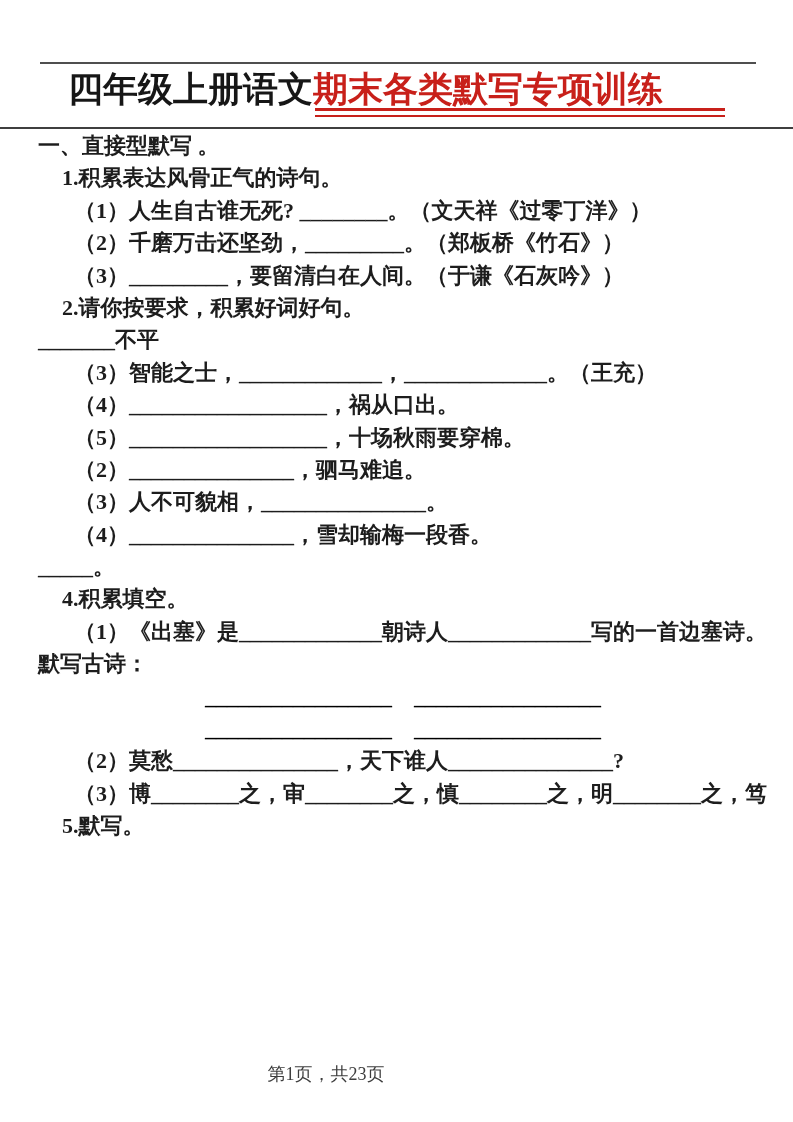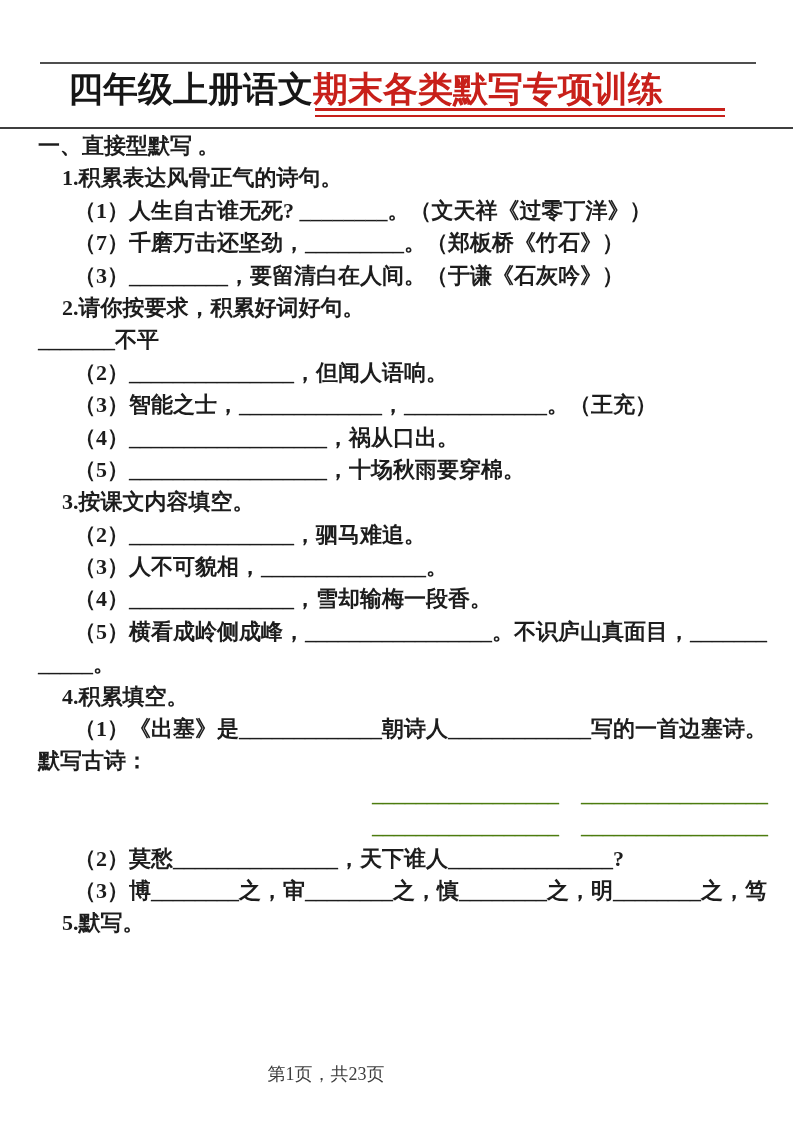--- a/index.html
+++ b/index.html
@@ -86,21 +86,21 @@
     line-height: 32.4px;
     font-size: 22px;
     font-weight: bold;
     white-space: pre;
     color: #1d1d1d;
   }
   .l-heading { margin-left: 0; }
   .l-sub     { margin-left: 24px; }
   .l-item    { margin-left: 36px; }
   .l-cont    { margin-left: 0; }
-  .l-center  { margin-left: 0; text-align: right; color: #4d7c0f; }
+  .l-center  { margin-left: 0; text-align: center; color: #000000; }
 
   
   .footer {
     position: absolute;
     left: 0;
     top: 1062px;
     width: 652px;
     text-align: center;
     font-size: 18px;
     font-weight: normal;
@@ -114,33 +114,30 @@
 <div class="page">
 
   <div class="rule-top"></div>
   <div class="title-row"><span class="title-black">四年级上册语文</span><span class="title-red">期末各类默写专项训练</span></div>
   <div class="rule-bottom"></div>
 
   <div class="body-area">
     <div class="ln l-heading">一、直接型默写 。</div>
     <div class="ln l-sub">1.积累表达风骨正气的诗句。</div>
     <div class="ln l-item">（1）人生自古谁无死? ________。（文天祥《过零丁洋》）</div>
-    <div class="ln l-item">（7）千磨万击还坚劲，_________。（郑板桥《竹石》）</div>
+    <div class="ln l-item">（2）千磨万击还坚劲，_________。（郑板桥《竹石》）</div>
     <div class="ln l-item">（3）_________，要留清白在人间。（于谦《石灰吟》）</div>
     <div class="ln l-sub">2.请你按要求，积累好词好句。</div>
     <div class="ln l-cont">_______不平</div>
-    <div class="ln l-item">（2）_______________，但闻人语响。</div>
     <div class="ln l-item">（3）智能之士，_____________，_____________。（王充）</div>
     <div class="ln l-item">（4）__________________，祸从口出。</div>
     <div class="ln l-item">（5）__________________，十场秋雨要穿棉。</div>
-    <div class="ln l-sub">3.按课文内容填空。</div>
     <div class="ln l-item">（2）_______________，驷马难追。</div>
     <div class="ln l-item">（3）人不可貌相，_______________。</div>
     <div class="ln l-item">（4）_______________，雪却输梅一段香。</div>
-    <div class="ln l-item">（5）横看成岭侧成峰，_________________。不识庐山真面目，_______</div>
     <div class="ln l-cont">_____。</div>
     <div class="ln l-sub">4.积累填空。</div>
     <div class="ln l-item">（1）《出塞》是_____________朝诗人_____________写的一首边塞诗。</div>
     <div class="ln l-cont">默写古诗：</div>
     <div class="ln l-center">_________________　_________________</div>
     <div class="ln l-center">_________________　_________________</div>
     <div class="ln l-item">（2）莫愁_______________，天下谁人_______________?</div>
     <div class="ln l-item">（3）博________之，审________之，慎________之，明________之，笃</div>
     <div class="ln l-sub">5.默写。</div>
   </div>

